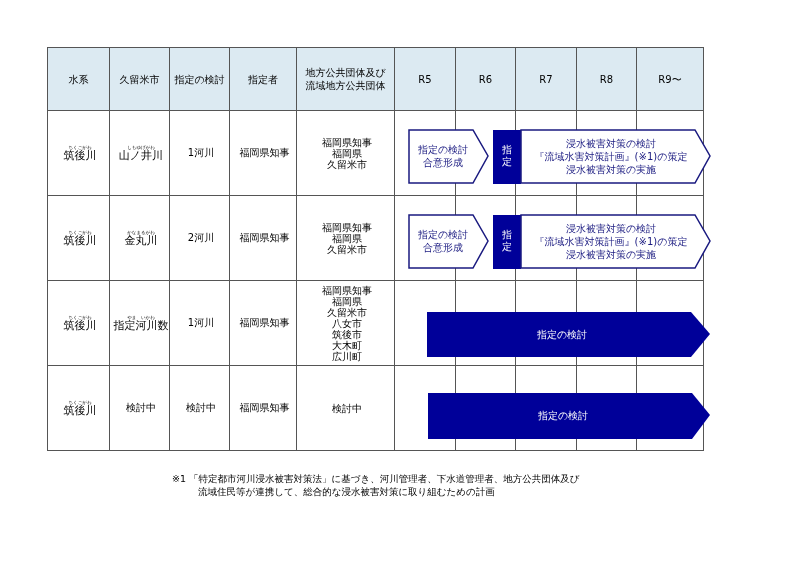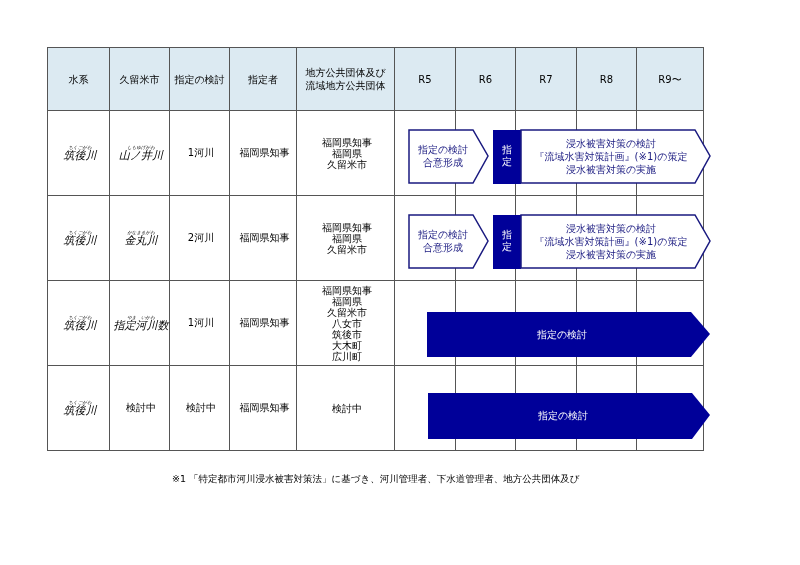--- a/index.html
+++ b/index.html
@@ -3,21 +3,21 @@
 <meta charset="utf-8">
 <style>
   html, body { margin:0; padding:0; background:#ffffff; }
   body { width:800px; height:565px; position:relative; overflow:hidden;
          font-family:"DejaVu Sans","Liberation Sans",sans-serif; color:#000; }
   .tbl { position:absolute; left:47px; top:47px; border-collapse:collapse; table-layout:fixed;border-radius:20px; }
   .tbl td, .tbl th { border:1px solid #555; padding:0; font-size:10px; font-weight:normal; }
   .tbl th { background:#dceaf2; height:62px; text-align:center; vertical-align:middle; line-height:13px; }
   .tbl td { height:84px; vertical-align:middle; text-align:center; }
   .tbl td.pad { padding-left:3px; }
-  .rb { display:inline-block; line-height:11px;font-style:italic; }
+  .rb { display:inline-block; line-height:11px; }
   .rb .rt { display:block; font-size:4.5px; line-height:5px; color:#000; letter-spacing:0; }
   .rb .base { display:block; font-size:11px; }
   .mgr { font-size:10px; line-height:11px; }
   .timeline { position:absolute; left:0; top:0; width:800px; height:565px; pointer-events:none;margin-left:7px; }
   .timeline svg { position:absolute; left:0; top:0; }
   .lbl { position:absolute; text-align:center; font-size:10px; line-height:13px; }
   .note { position:absolute; left:172px; top:472px; font-size:9.5px; line-height:13px; }
   .note .l2 { padding-left:26px; }
 </style>
 </head>
@@ -180,13 +180,14 @@
     <div>『流域水害対策計画』(※1)の策定</div>
     <div>浸水被害対策の実施</div>
   </div>
 
   <div class="lbl" style="left:420px; top:328px; width:270px; color:#ffffff;">指定の検討</div>
   <div class="lbl" style="left:421px; top:409px; width:270px; color:#ffffff;">指定の検討</div>
 </div>
 
 <div class="note">
   <div>※1 「特定都市河川浸水被害対策法」に基づき、河川管理者、下水道管理者、地方公共団体及び</div>
+  <div class="l2">流域住民等が連携して、総合的な浸水被害対策に取り組むための計画</div>
 </div>
 
 </body></html>

